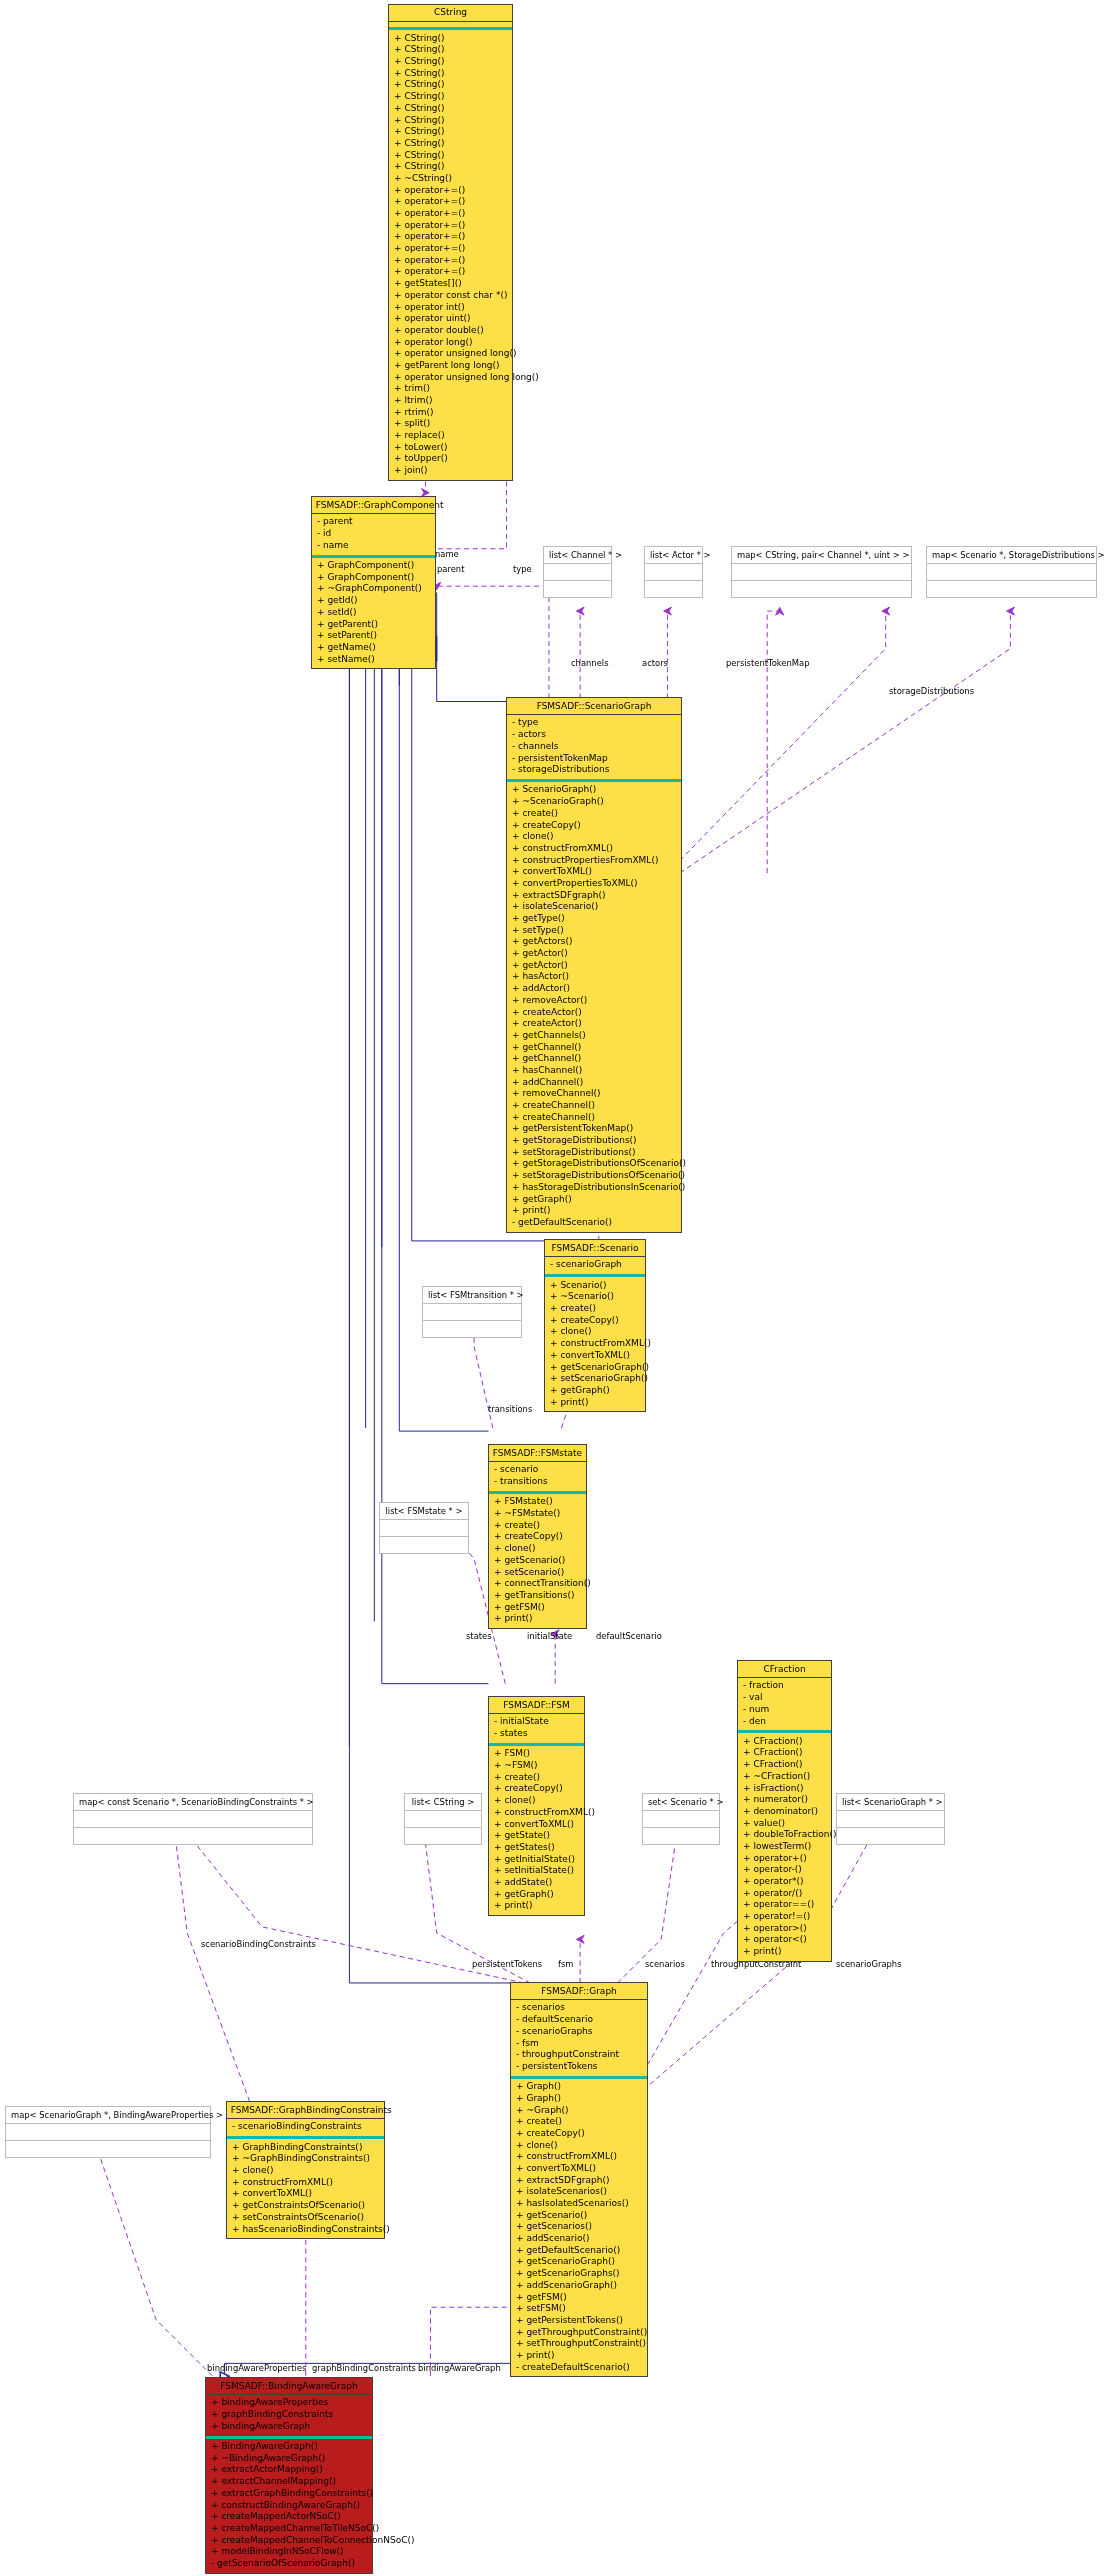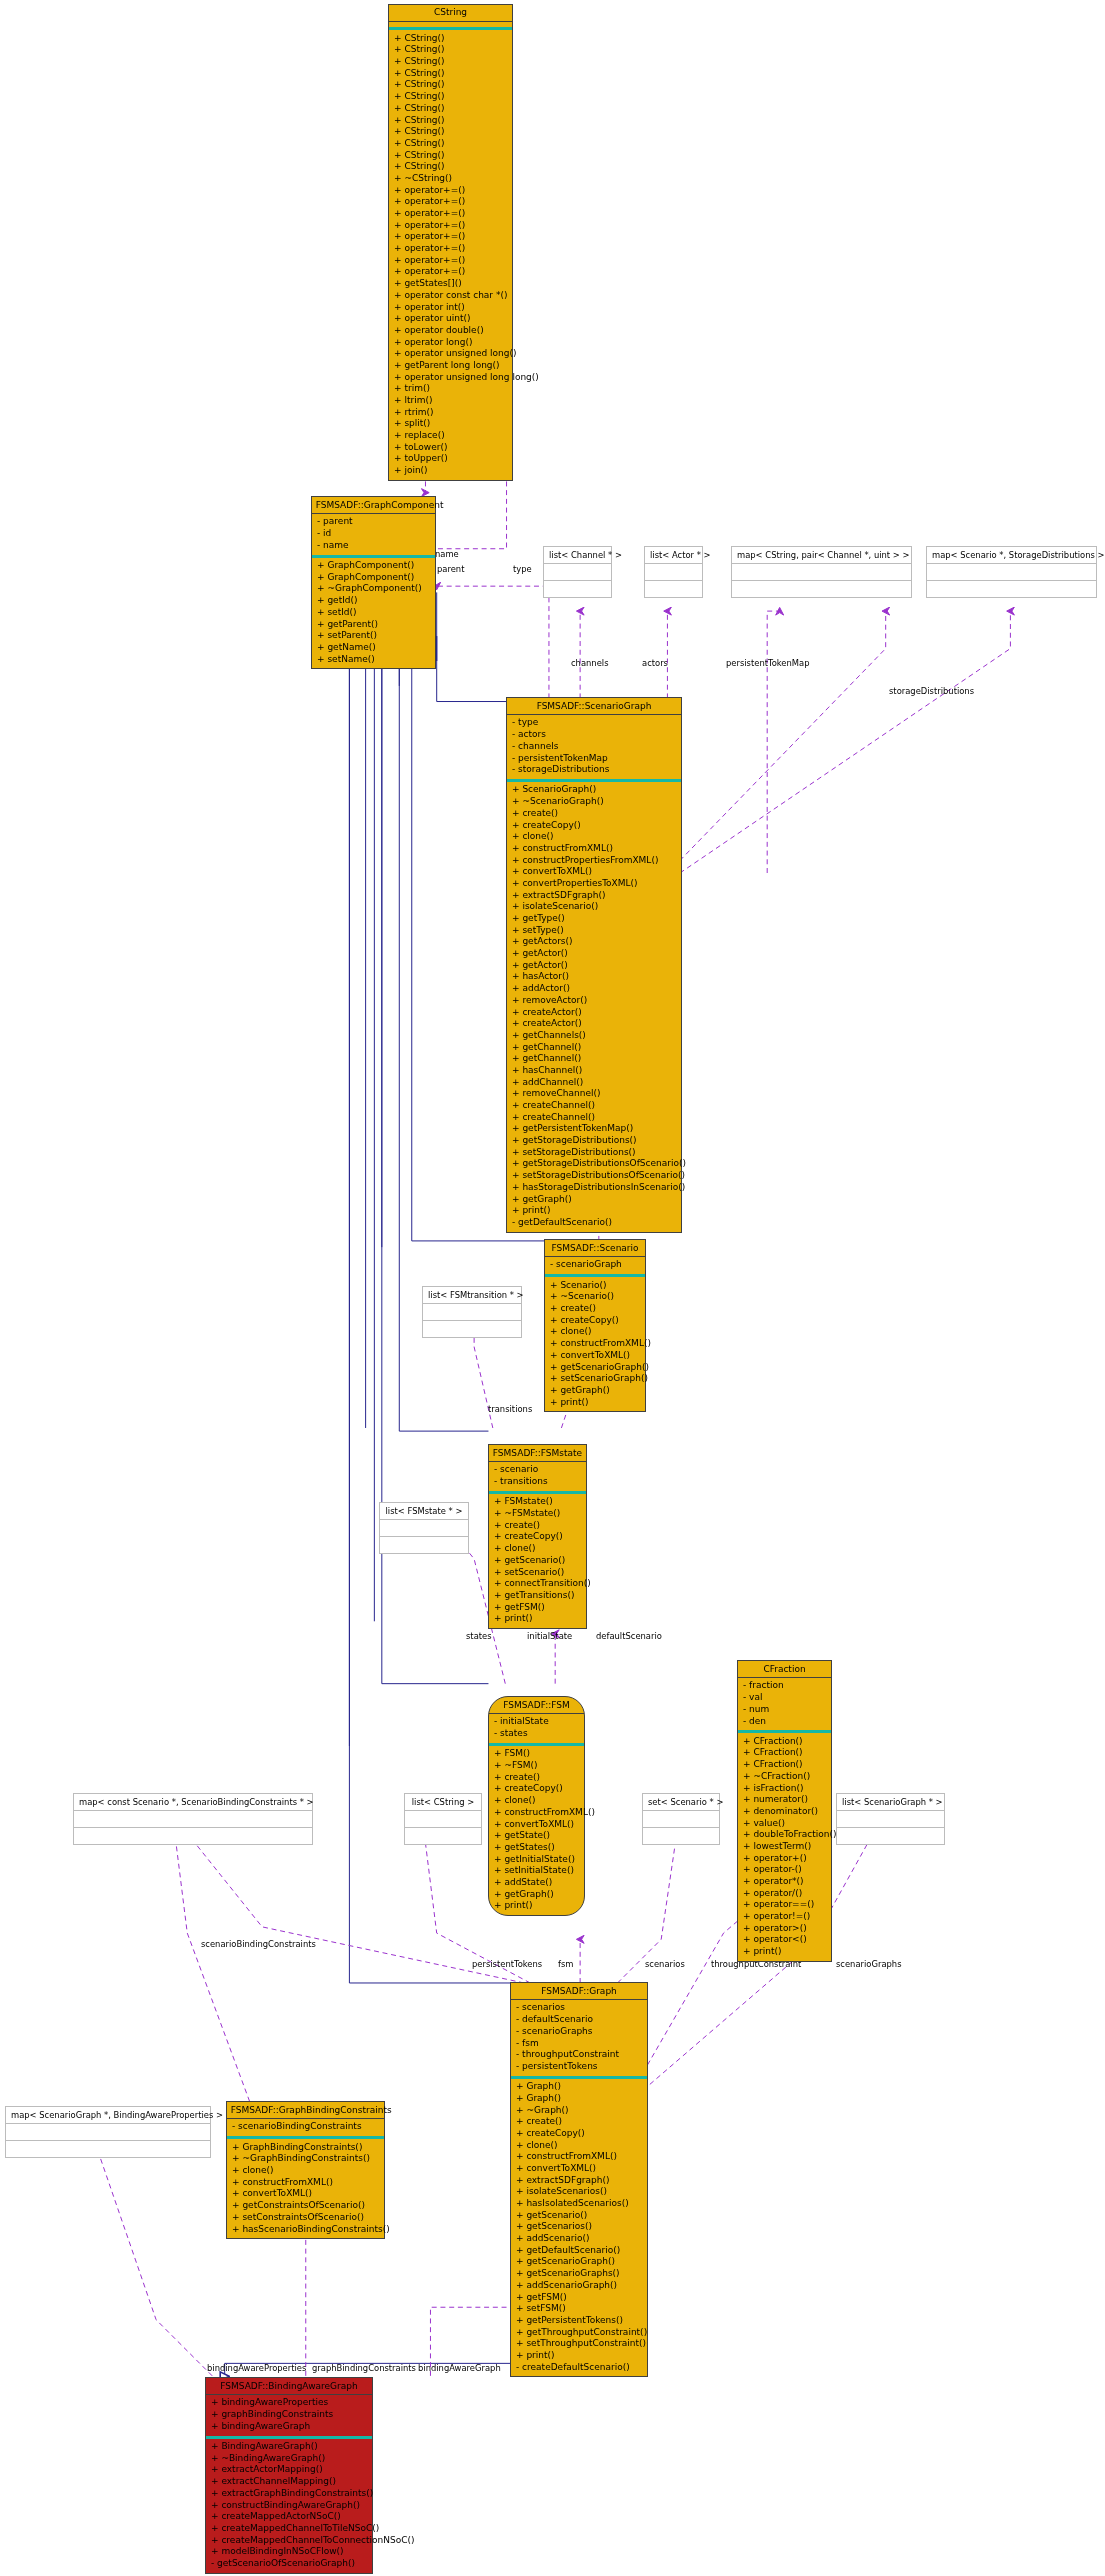--- a/index.html
+++ b/index.html
@@ -1,20 +1,20 @@
 <!DOCTYPE html>
 <html style="font-size:10px"><head>
 <meta charset="utf-8">
 <style>
   html,body{margin:0;padding:0;background:#ffffff;}
   body{font-family:"DejaVu Sans","Liberation Sans",sans-serif;}
   #canvas{position:relative;width:1106px;height:2576px;overflow:hidden;background:#fff;}
 
   
-  .node{position:absolute;box-sizing:border-box;background:#eab308;
+  .node{position:absolute;box-sizing:border-box;background:#fde047;
         border:1px solid #404040;font-size:9px;color:#000;}
   .node .title{text-align:center;padding:2.5px 3.7px 3.1px 3.7px;border-bottom:1px solid #404040;
         white-space:nowrap;line-height:1.15;}
   .node .attrs{padding:2.5px 3.7px 3.1px 5px;border-bottom:3px solid #14b8a6;line-height:1.30;}
   .node .ops{padding:2.5px 3.7px 3.1px 5px;line-height:1.30;}
   .node .attrs div,.node .ops div{white-space:nowrap;}
   .node.filled{background:#b91c1c;}
 
   
   .tnode{position:absolute;box-sizing:border-box;background:#ffffff;
@@ -330,21 +330,21 @@
         <div>+ clone()</div>
         <div>+ getScenario()</div>
         <div>+ setScenario()</div>
         <div>+ connectTransition()</div>
         <div>+ getTransitions()</div>
         <div>+ getFSM()</div>
         <div>+ print()</div>
       </div>
   </div>
 
-  <div class="node" id="n-fsm" style="left:488px;top:1696px;width:97px;border-radius:20px;">
+  <div class="node" id="n-fsm" style="left:488px;top:1696px;width:97px;">
     <div class="title">FSMSADF::FSM</div>
     <div class="attrs">
         <div>- initialState</div>
         <div>- states</div>
       </div>
     <div class="ops">
         <div>+ FSM()</div>
         <div>+ ~FSM()</div>
         <div>+ create()</div>
         <div>+ createCopy()</div>

